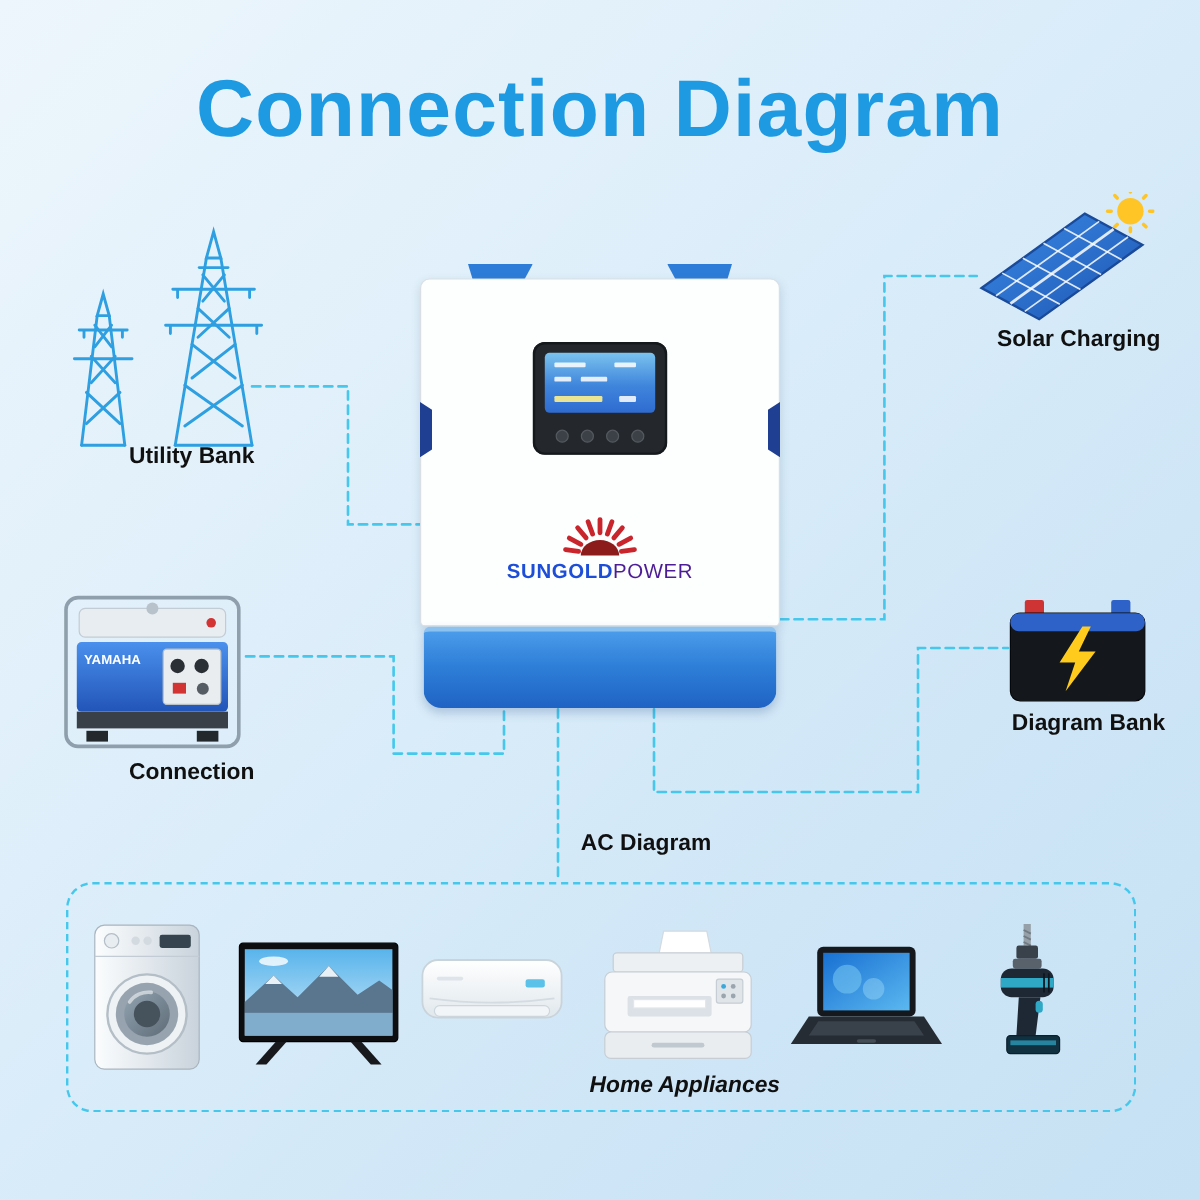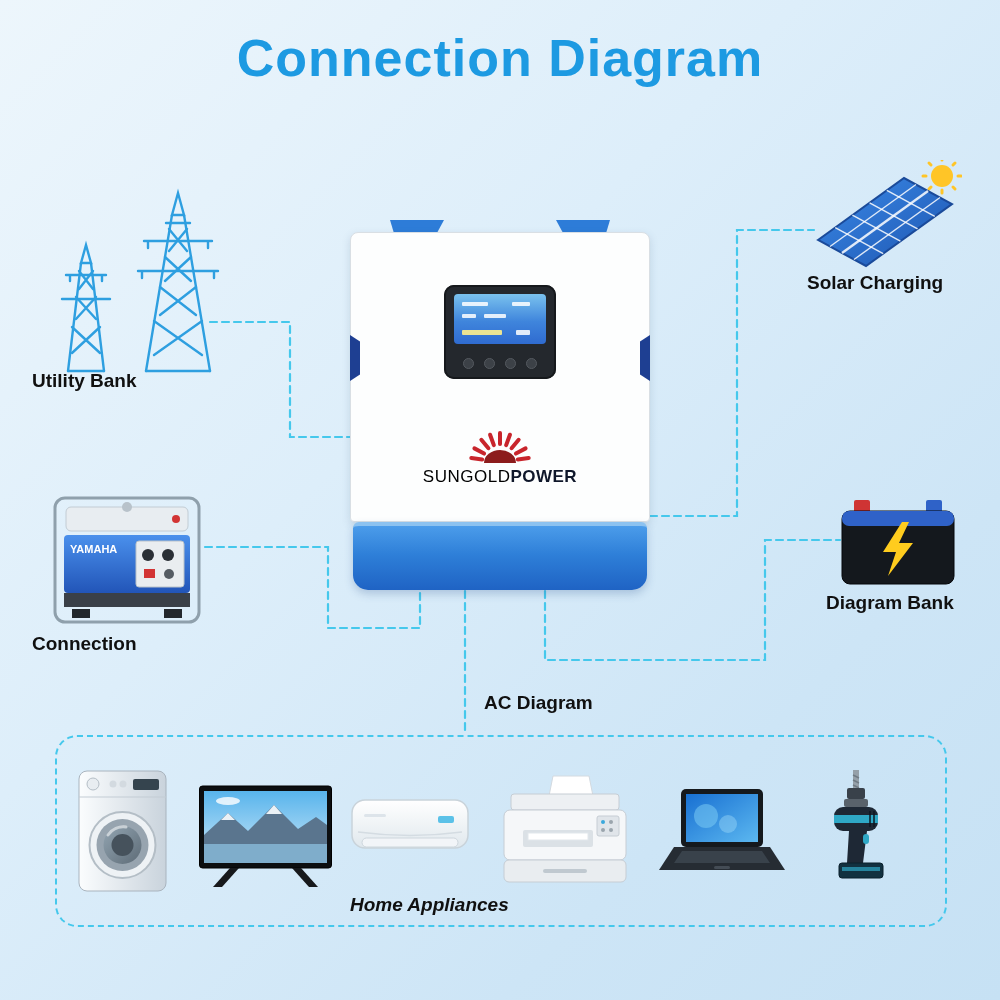--- a/index.html
+++ b/index.html
@@ -3,25 +3,25 @@
 <meta charset="utf-8">
 <style>
   html,body{margin:0;padding:0;}
   body{
     width:1000px;height:1000px;position:relative;overflow:hidden;
     font-family:"Liberation Sans", sans-serif;
     background:linear-gradient(135deg,#edf6fc 0%,#ddeefa 40%,#cde5f6 75%,#c6e1f4 100%);
   }
   .abs{position:absolute;}
   .title{
-    position:absolute;top:28px;left:0;width:100%;text-align:center;
-    font-size:52px;font-weight:800;letter-spacing:1px;color:#1d9ae2;
+    position:absolute;top:52px;left:0;width:100%;text-align:center;
+    font-size:67px;font-weight:800;letter-spacing:1px;color:#1d9ae2;
   }
   .node-label{
-    position:absolute;font-size:19px;font-weight:700;color:#101010;text-align:left;
+    position:absolute;font-size:19px;font-weight:700;color:#101010;text-align:right;
   }
   svg{display:block;}
   
   #wires{position:absolute;left:0;top:0;z-index:1;pointer-events:none;}
   .component{z-index:2;}
   
   .appliance-box{
     position:absolute;left:55px;top:735px;width:888px;height:188px;
     border:2px dashed #45c8ec;border-radius:22px;z-index:1;
   }
@@ -49,22 +49,22 @@
     overflow:hidden;
   }
   .lcd-screen i{position:absolute;background:rgba(255,255,255,.85);border-radius:1px;}
   .lcd-buttons{
     position:absolute;bottom:10px;left:0;width:100%;
     display:flex;justify-content:center;gap:10px;
   }
   .lcd-buttons b{width:9px;height:9px;border-radius:50%;background:#3c4147;border:1px solid #54595f;}
   .inv-logo{position:absolute;top:196px;left:0;width:100%;text-align:center;}
   .brand{font-size:17px;letter-spacing:.5px;margin-top:2px;}
-  .brand .b1{font-weight:400;color:#000000;}
-  .brand .b2{font-weight:700;color:#0f172a;}
+  .brand .b1{font-weight:700;color:#1d4ed8;}
+  .brand .b2{font-weight:400;color:#4c1d95;}
   .inv-bottom{
     position:absolute;bottom:0;left:3px;right:3px;height:64px;
     border-radius:6px 6px 15px 15px;
     background:linear-gradient(180deg,#4b9cea 0%,#2e7fd8 45%,#1f63c4 100%);
     border-top:4px solid #8cc2f0;
     box-shadow:0 4px 8px rgba(40,80,140,.25);
   }
 </style>
 </head>
 <body>

